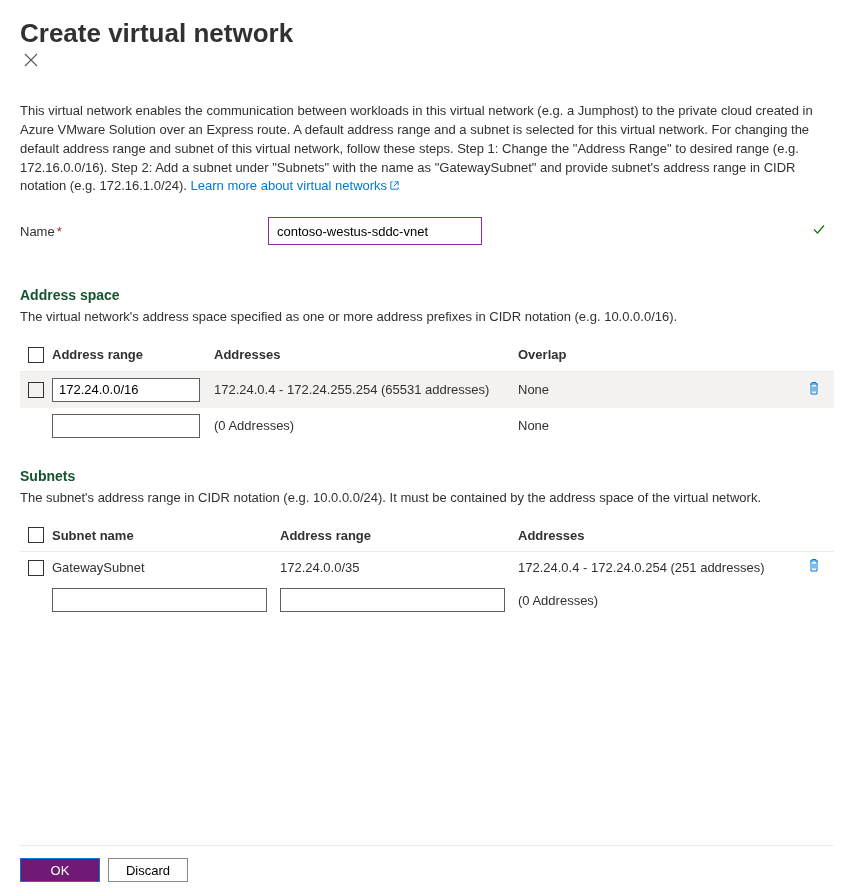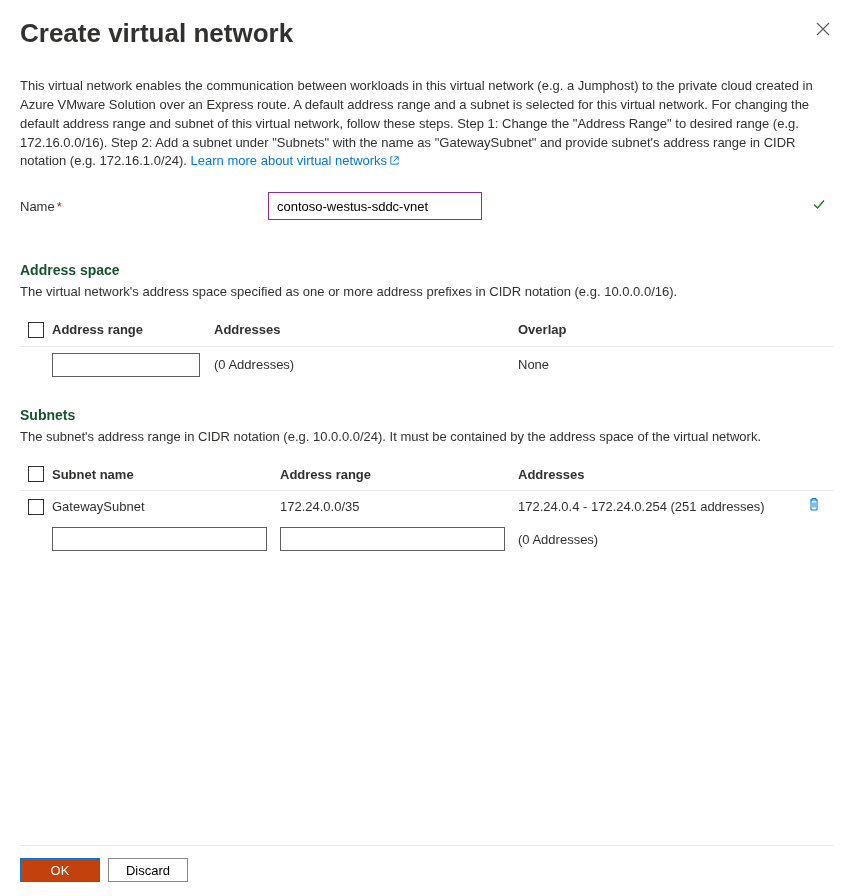--- a/index.html
+++ b/index.html
@@ -20,20 +20,21 @@
       padding: 18px 20px 0 20px;
       height: 100%;
       display: flex;
       flex-direction: column;
     }
     .header-row {
       display: flex;
       justify-content: space-between;
       align-items: flex-start;
       margin-bottom: 28px;
+      flex-direction: column;
     }
     .title {
       font-size: 26px;
       font-weight: 600;
       color: #323130;
     }
     .close-btn {
       font-size: 16px;
       color: #605e5c;
       cursor: pointer;
@@ -176,21 +177,21 @@
       min-width: 80px;
       height: 24px;
       font-size: 13px;
       font-family: inherit;
       cursor: pointer;
       border: 1px solid #8a8886;
       background: #ffffff;
       padding: 0 14px;
     }
     .btn-primary {
-      background: #c2410c;
+      background: #701a75;
       border-color: #0078d4;
       color: #ffffff;
     }
   </style>
 </head>
 <body>
 
 <div class="panel">
   <div class="content-scroll">
     <div class="header-row">
@@ -229,20 +230,33 @@
       <thead>
         <tr>
           <th class="checkbox-cell"><span class="checkbox"></span></th>
           <th class="col-addr-range">Address range</th>
           <th class="col-addresses">Addresses</th>
           <th class="col-overlap">Overlap</th>
           <th class="col-delete"></th>
         </tr>
       </thead>
       <tbody>
+        <tr class="row-highlight">
+          <td class="checkbox-cell"><span class="checkbox"></span></td>
+          <td><input class="small-input" value="172.24.0.0/16" style=""></td>
+          <td>172.24.0.4 - 172.24.255.254 (65531 addresses)</td>
+          <td>None</td>
+          <td class="col-delete">
+            <span class="delete-icon">
+              <svg width="14" height="15" viewBox="0 0 14 15">
+                  <path d="M3 3 H11 M5 3 V1.5 H9 V3 M4 3 V13 H10 V3 M6 5.5 V10.5 M8 5.5 V10.5" stroke="#0078d4" stroke-width="1" fill="none"></path>
+                </svg>
+            </span>
+          </td>
+        </tr>
         <tr>
           <td class="checkbox-cell"></td>
           <td><input class="small-input" value="" style=""></td>
           <td>(0 Addresses)</td>
           <td>None</td>
           <td class="col-delete"></td>
         </tr>
       </tbody>
     </table>
 

